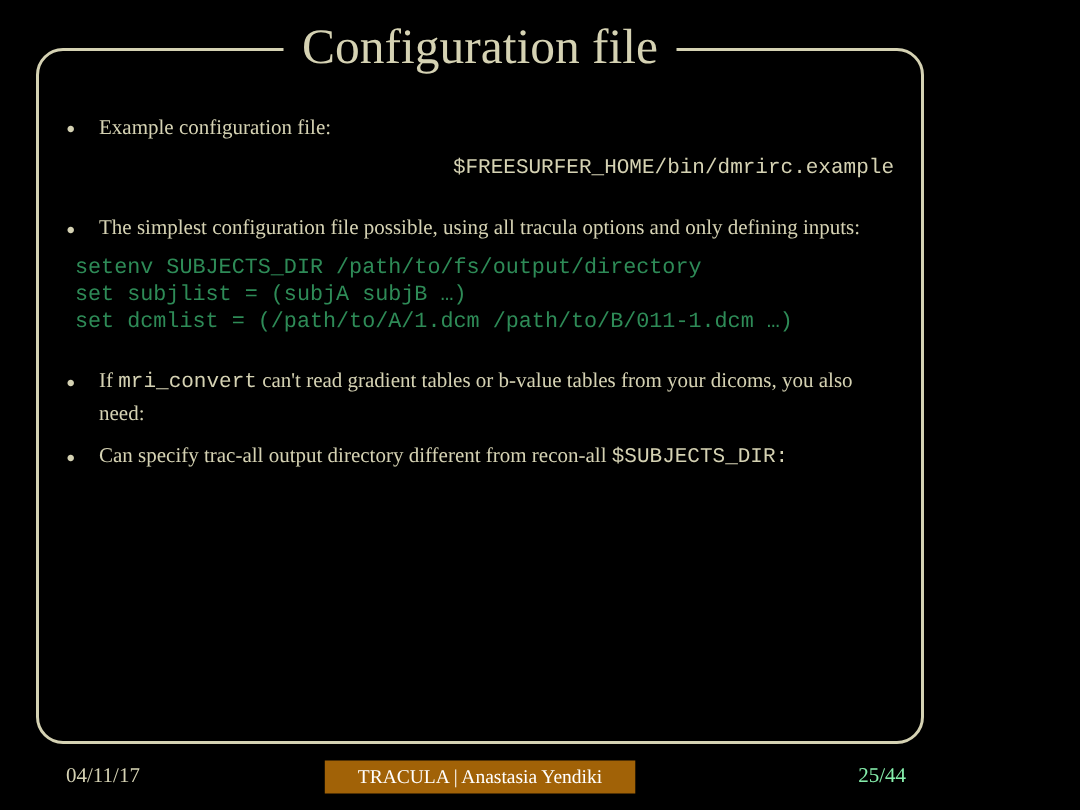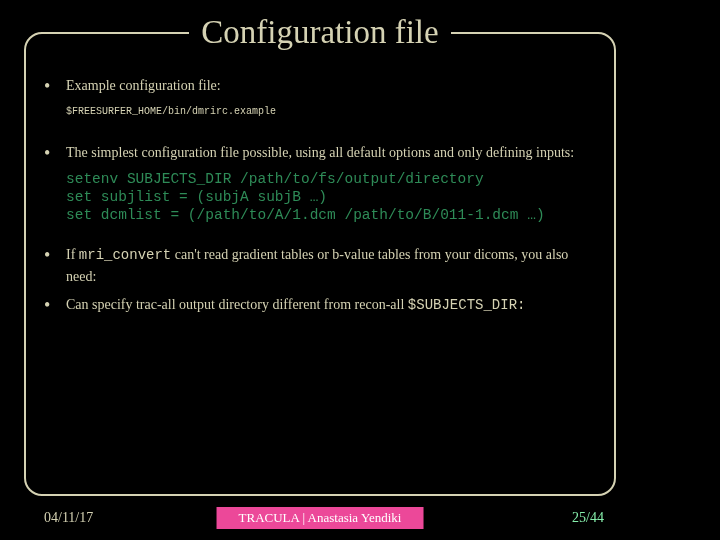--- a/index.html
+++ b/index.html
@@ -64,43 +64,44 @@
     line-height: 22px;
     color: #d5d2b3;
   }
   .bullet-body {
     flex: 1;
     font-size: 14px;
     line-height: 22px;
     color: #d5d2b3;
   }
   .code-block {
-    margin-left: 22px;
+    margin-left: 6px;
     font-family: 'Courier New', monospace;
     font-size: 14.5px;
     line-height: 18px;
     color: #2e8b57;
     white-space: pre;
     margin-top: 2px;
     margin-bottom: 20px;
   }
   .code-dark {
     color: #3a5c3a;
   }
   .inline-code {
     font-family: 'Courier New', monospace;
   }
   .sub-line {
     margin-left: 22px;
     font-family: 'Courier New', monospace;
-    font-size: 10px;
+    font-size: 14px;
     line-height: 18px;
     color: #d5d2b3;
     margin-top: 2px;
     margin-bottom: 3px;
+    text-align: right;
   }
   .footer {
     position: absolute;
     left: 0;
     right: 0;
     bottom: 10px;
     height: 24px;
     display: flex;
     align-items: center;
   }
@@ -110,21 +111,21 @@
     font-size: 14px;
     color: #d5d2b3;
     font-family: Georgia, serif;
   }
   .footer-center-wrap {
     position: absolute;
     left: 50%;
     transform: translateX(-50%);
   }
   .footer-center {
-    background: #ec4899;
+    background: #a16207;
     color: #fff;
     font-size: 13px;
     font-family: Georgia, serif;
     padding: 3px 22px;
   }
   .footer-page {
     position: absolute;
     right: 36px;
     font-size: 14px;
     color: #86efac;
@@ -149,21 +150,21 @@
     <div class="bullet-row">
       <div class="bullet-dot">•</div>
       <div class="bullet-body">Example configuration file:</div>
     </div>
     <div class="sub-line">$FREESURFER_HOME/bin/dmrirc.example</div>
 
     <div class="gap-lg"></div>
 
     <div class="bullet-row">
       <div class="bullet-dot">•</div>
-      <div class="bullet-body">The simplest configuration file possible, using all default options and only defining inputs:</div>
+      <div class="bullet-body">The simplest configuration file possible, using all tracula options and only defining inputs:</div>
     </div>
     <div class="code-block">setenv SUBJECTS_DIR /path/to/fs/output/directory
 set subjlist = (subjA subjB …)
 set dcmlist = (/path/to/A/1.dcm /path/to/B/011-1.dcm …)</div>
 
     <div class="bullet-row">
       <div class="bullet-dot">•</div>
       <div class="bullet-body"><span>If </span><span class="inline-code">mri_convert</span><span> can't read gradient tables or b-value tables from your dicoms, you also need:</span></div>
     </div>
 

